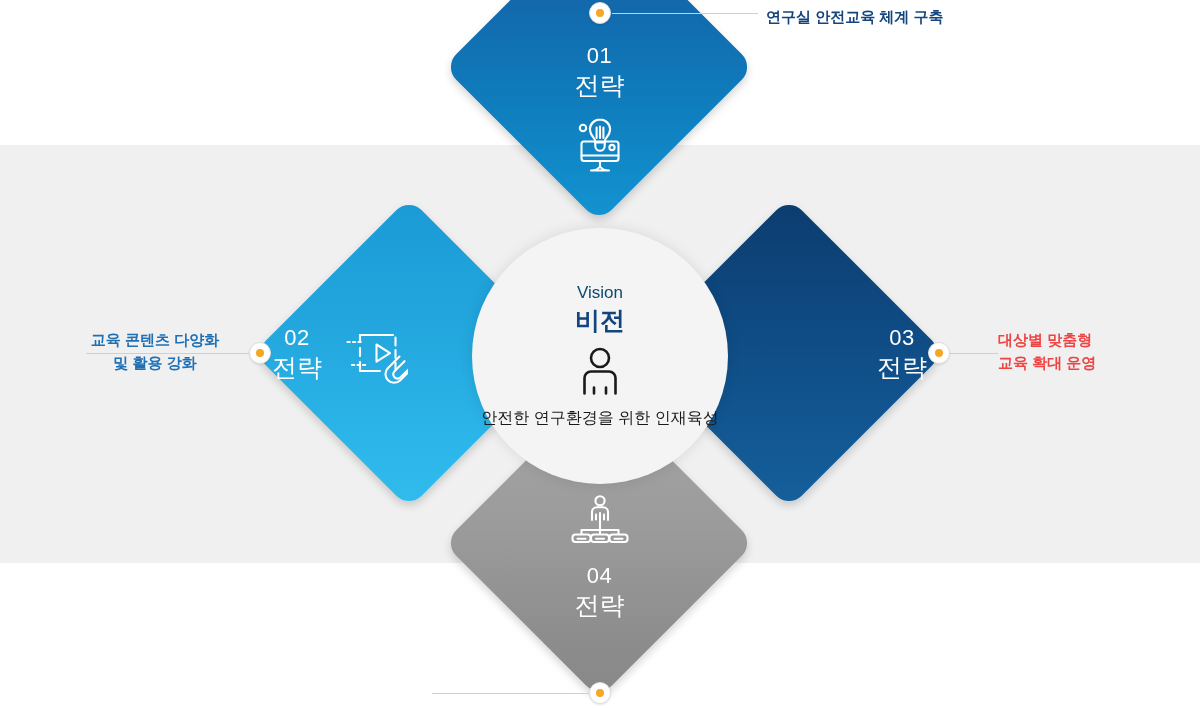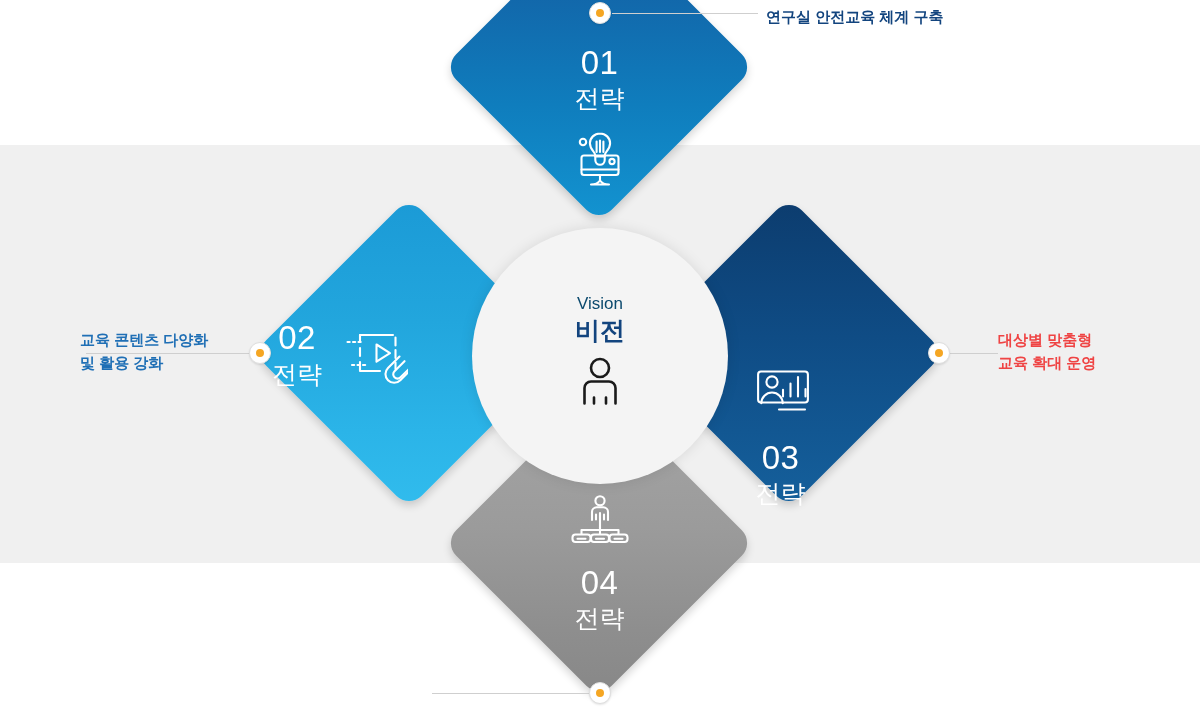--- a/index.html
+++ b/index.html
@@ -48,34 +48,34 @@
     background: linear-gradient(135deg, #a6a6a6 0%, #9b9b9b 45%, #8e8e8e 78%, #878787 100%);
   }
 
   
   .dm-content {
     position: absolute; left: 0; top: 0; width: 311px; height: 311px;
     display: flex; flex-direction: column;
     align-items: center; justify-content: center;
     color: #ffffff; pointer-events: none;
   }
-  .dm-num { font-size: 33px; letter-spacing: 0.5px; line-height: 1.25; font-weight: 400; }
+  .dm-num { font-size: 22px; letter-spacing: 0.5px; line-height: 1.25; font-weight: 400; }
   .dm-label { font-size: 25px; line-height: 1.25; font-weight: 500; }
 
   
   #dm1 .dm-content { justify-content: flex-start; padding-top: 130px; }
   #dm1 .dm-icon { margin-top: 16px; }
 
   #dm4 .dm-content { justify-content: flex-start; padding-top: 106px; }
   #dm4 .dm-icon { margin-bottom: 16px; }
 
   #dm2 .dm-content { flex-direction: row; justify-content: flex-start; padding-left: 18px; gap: 16px; }
   #dm2 .dm-text { display: flex; flex-direction: column; align-items: center; }
 
-  #dm3 .dm-content { flex-direction: column; justify-content: flex-end; padding-right: 18px; gap: 16px; }
+  #dm3 .dm-content { flex-direction: row; justify-content: space-between; padding-right: 18px; gap: 16px; }
   #dm3 .dm-text { display: flex; flex-direction: column; align-items: center; }
 
   
   #center-circle {
     position: absolute; left: 472px; top: 228px;
     width: 256px; height: 256px; border-radius: 50%;
     background: #f4f4f4;
     display: flex; flex-direction: column; align-items: center; justify-content: center;
     box-shadow: 0 0 14px rgba(0,0,0,0.10);
   }
@@ -95,21 +95,21 @@
     box-shadow: 0 1px 2px rgba(0,0,0,0.10);
   }
   .dot::after {
     content: ""; position: absolute; left: 6px; top: 6px;
     width: 8px; height: 8px; border-radius: 50%; background: #f5a623;
   }
 
   .callout { position: absolute; font-size: 15px; font-weight: 700; line-height: 1.55; white-space: pre-line; }
 
   #cl-top    { left: 766px; top: 5px;  color: #12447e; }
-  #cl-left   { left: 80px;  top: 328px; color: #1f6fb5; text-align: left; width: 150px; }
+  #cl-left   { left: 80px;  top: 328px; color: #1f6fb5; text-align: center; width: 150px; }
   #cl-right  { left: 998px; top: 328px; color: #ef4444; text-align: left; width: 160px; }
   #cl-bottom { left: 200px; top: 683px; color: #1f8fd4; }
 
   .dm-icon svg, .v-icon svg { display: block; }
 </style>
 </head>
 <body>
 
 <div id="stage">
 
@@ -200,20 +200,22 @@
   <div id="center-circle">
     <div class="v-en">Vision</div>
     <div class="v-ko">비전</div>
     <div class="v-icon">
       <svg width="56" height="56" viewBox="0 0 56 56" fill="none" stroke="#1a1a1a" stroke-width="2.6" stroke-linecap="round" stroke-linejoin="round">
         <circle cx="28" cy="13" r="9"></circle>
         <path d="M12.5 48.5V33c0-3.6 2.9-6.5 6.5-6.5h18c3.6 0 6.5 2.9 6.5 6.5v15.5"></path>
         <path d="M22 42.5v6M34 42.5v6"></path>
       </svg>
     </div>
+    <div class="v-desc">안전한 연구환경을
+위한 인재육성</div>
   </div>
 
   <div class="conn-line h" style="left:612px; top:13px; width:146px;"></div>
   <div class="dot" style="left:589px; top:2px;"></div>
   <div class="callout" id="cl-top">연구실 안전교육 체계 구축</div>
 
   <div class="conn-line h" style="left:232px; top:353px; width:30px;"></div>
   <div class="conn-line h" style="left:86px; top:353px; width:146px;"></div>
   <div class="dot" style="left:249px; top:342px;"></div>
   <div class="callout" id="cl-left">교육 콘텐츠 다양화

